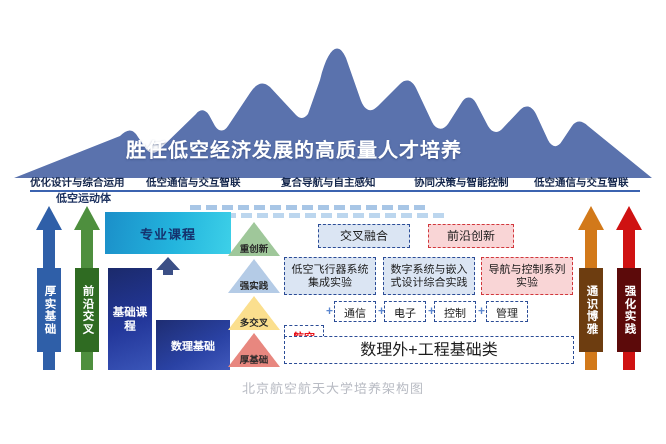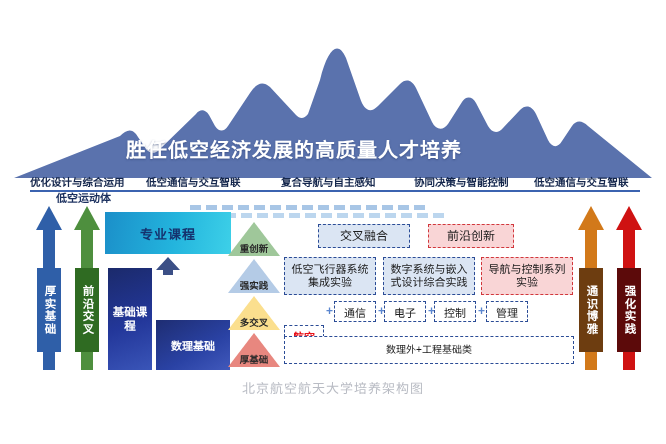--- a/index.html
+++ b/index.html
@@ -207,16 +207,16 @@
       <div class="plus" style="left: 326px; top: 304px;">+</div>
       <div class="disc" style="left: 334px; top: 301px; width: 42px;">通信</div>
       <div class="plus" style="left: 378px; top: 304px;">+</div>
       <div class="disc" style="left: 384px; top: 301px; width: 42px;">电子</div>
       <div class="plus" style="left: 428px; top: 304px;">+</div>
       <div class="disc" style="left: 434px; top: 301px; width: 42px;">控制</div>
       <div class="plus" style="left: 478px; top: 304px;">+</div>
       <div class="disc" style="left: 486px; top: 301px; width: 42px;">管理</div>
     </div>
 
-  <div class="dbox plainblue" style="left:284px;top:336px;width:290px;height:28px;font-size:10px;">数理外+工程基础类</div>
+  <div class="dbox plainblue" style="left:284px;top:336px;width:290px;height:28px;font-size:16px;">数理外+工程基础类</div>
 
   <div class="caption">北京航空航天大学培养架构图</div>
 </div>
 
 </body></html>

